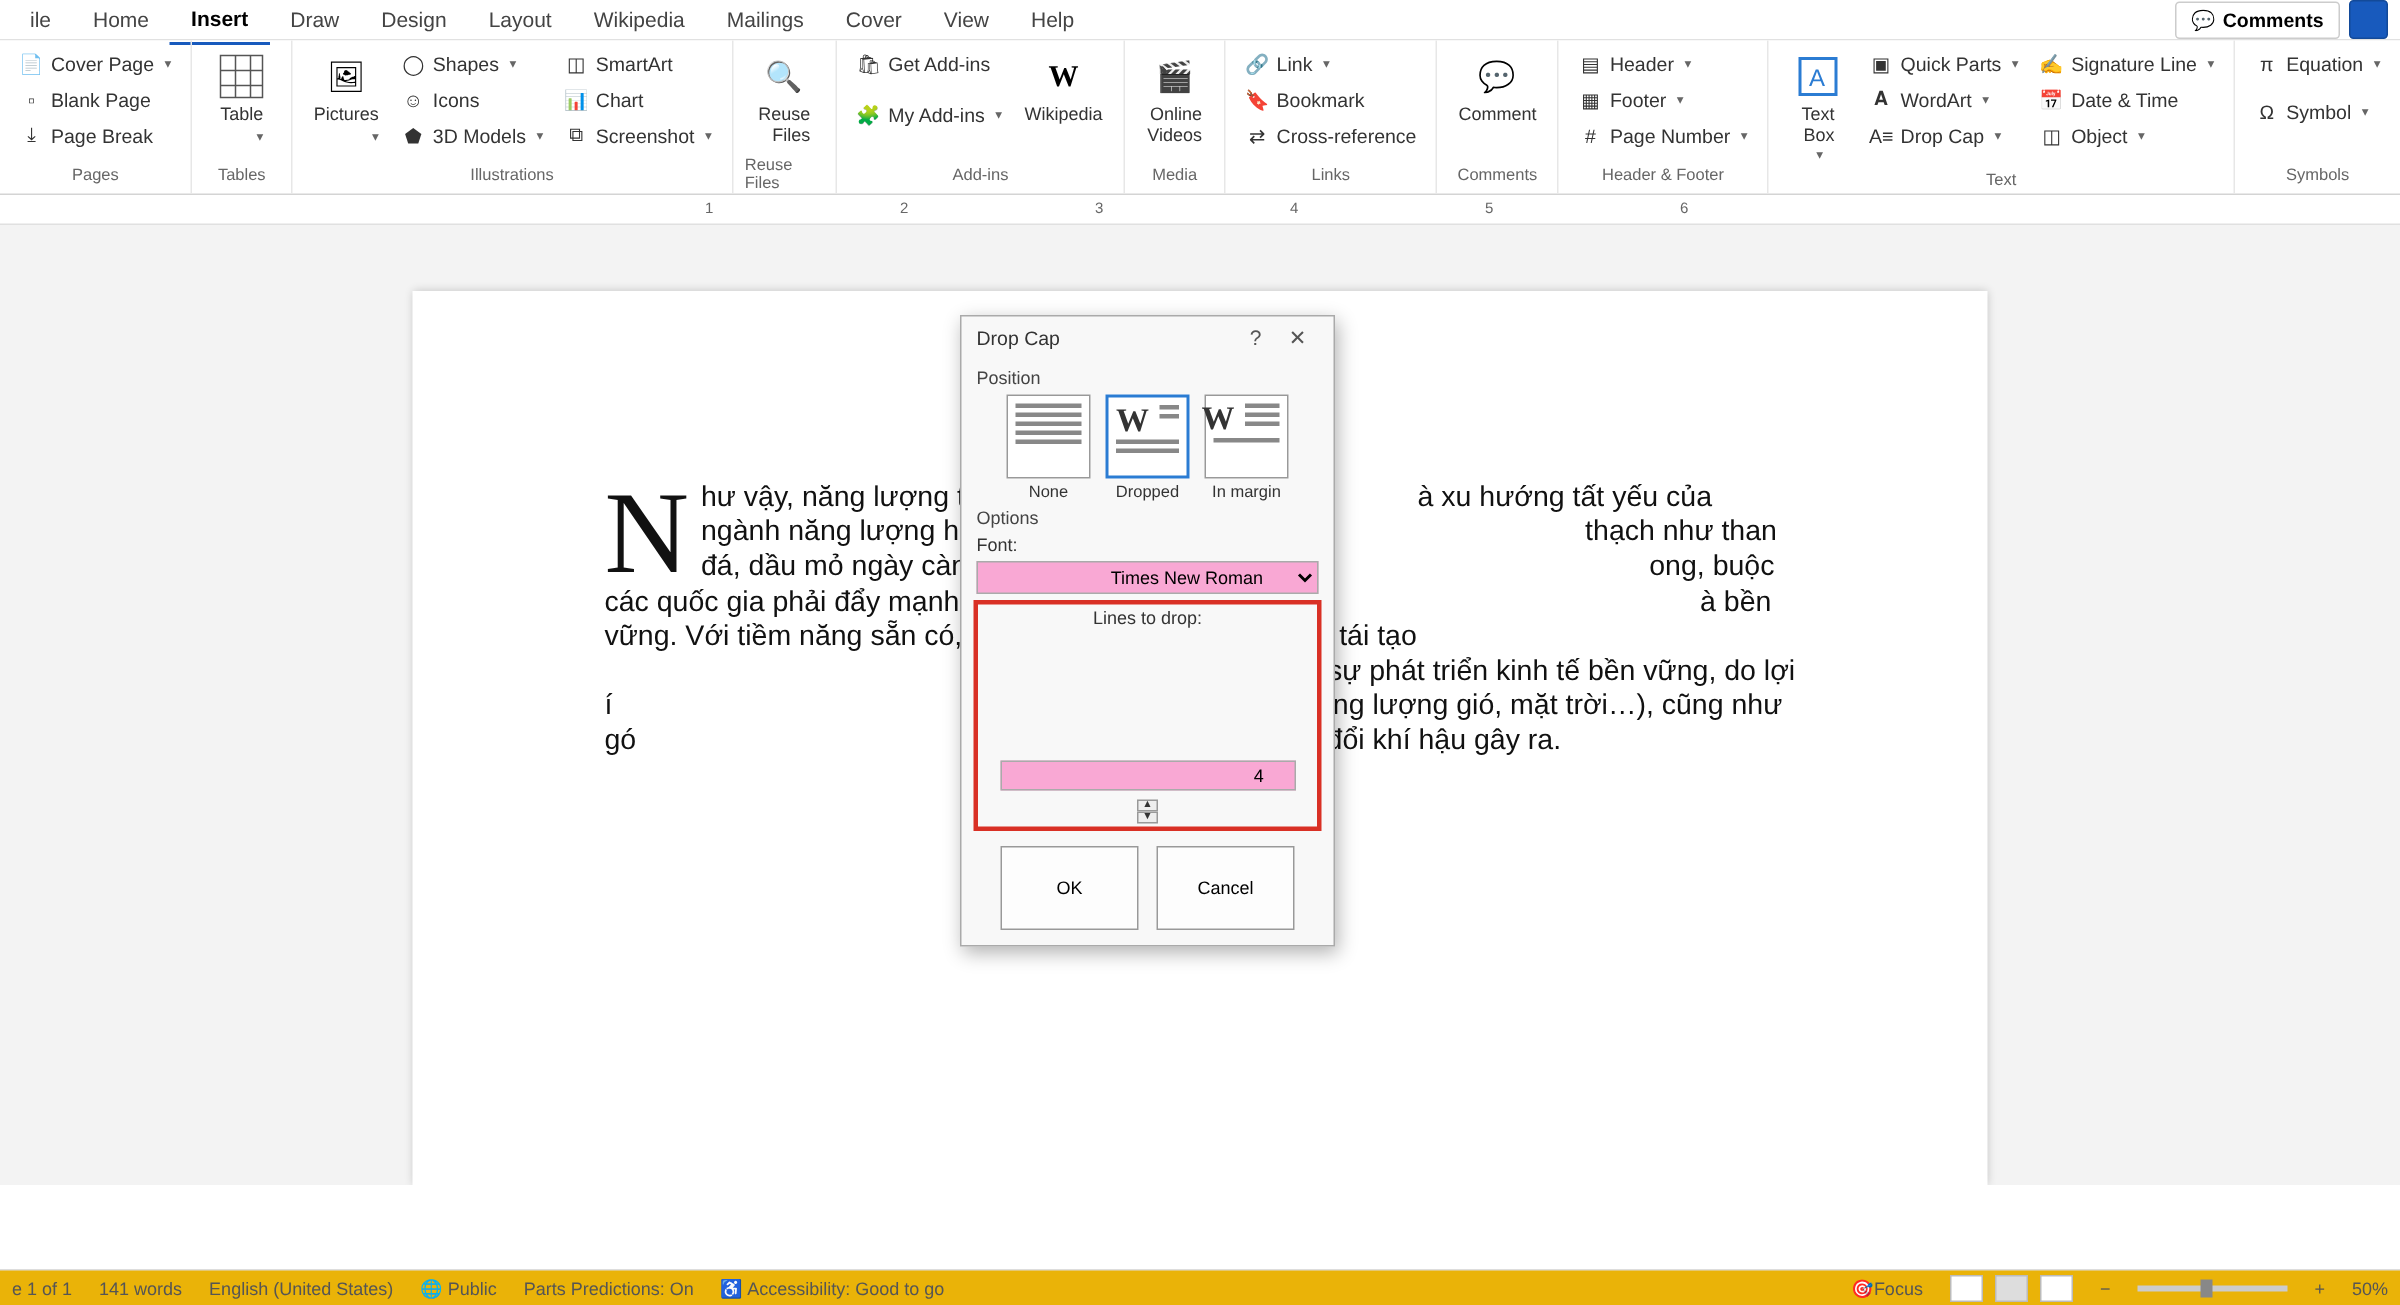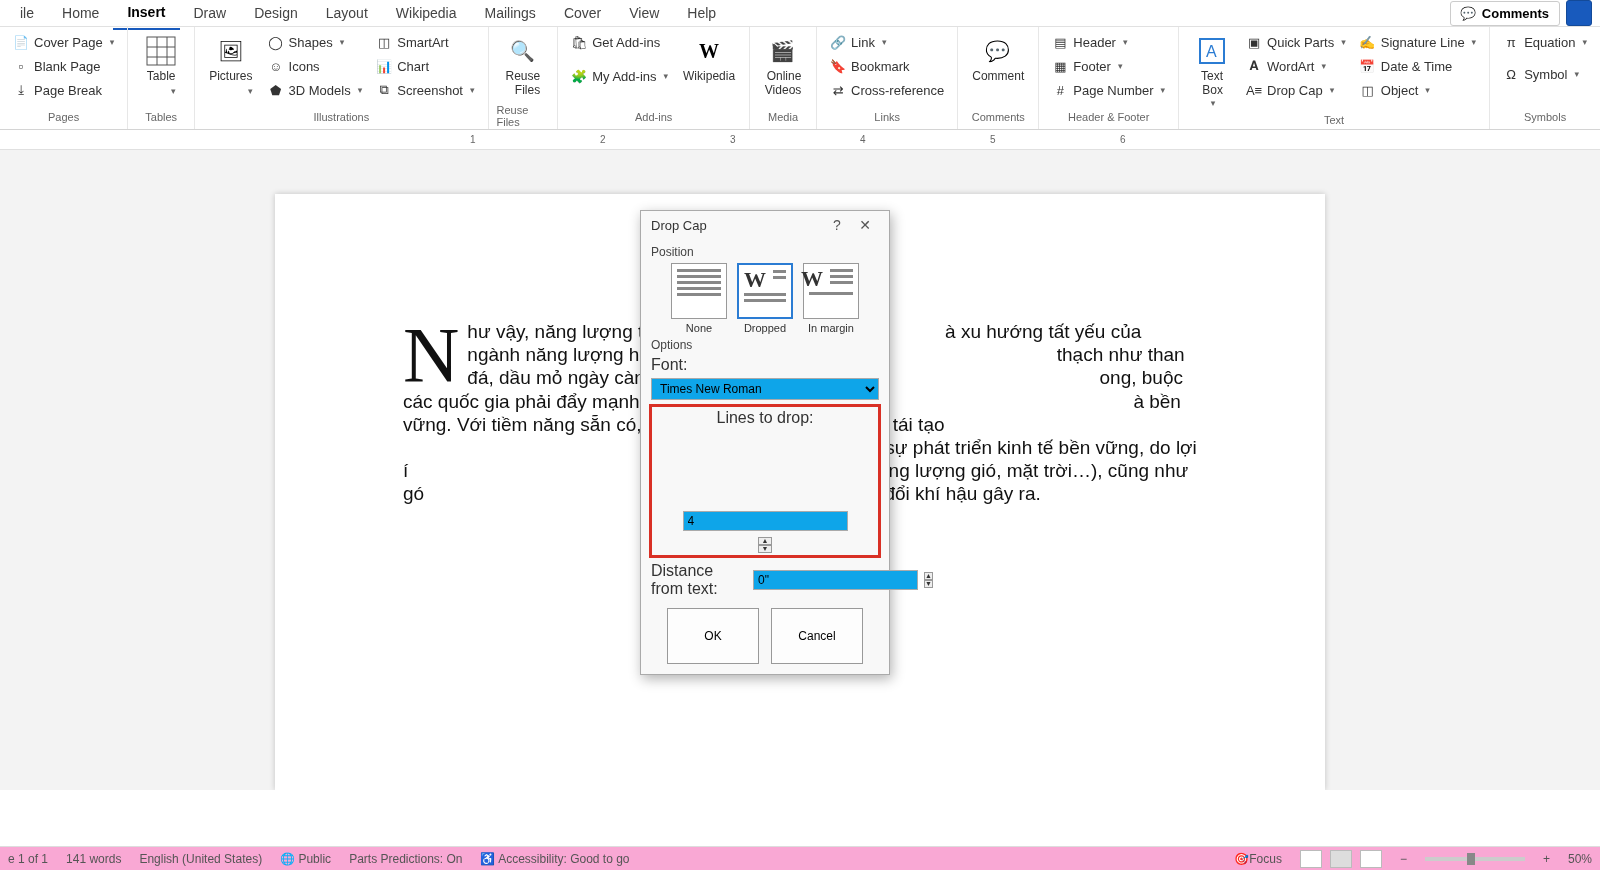--- a/index.html
+++ b/index.html
@@ -35,28 +35,28 @@
 .dlg-body{padding:6px 10px 10px;font-size:12px;color:#333;}
 .dlg-sec{font-size:12px;color:#444;margin-bottom:4px;}
 .pos-row{display:flex;gap:10px;justify-content:center;margin-bottom:4px;}
 .pos-item{text-align:center;}
 .pos-box{width:56px;height:56px;border:1px solid #999;background:#fff;display:flex;flex-direction:column;padding:5px;gap:3px;}
 .pos-box.sel{border:2px solid #2b7cd3;}
 .pos-line{height:3px;background:#888;}
 .pos-w{font-family:Georgia,serif;font-size:22px;font-weight:700;float:left;margin-right:4px;line-height:0.9;}
 .pos-lbl{font-size:11px;color:#333;margin-top:3px;text-align:center;}
 .opt-row{display:flex;align-items:center;margin:4px 0;gap:6px;}
-.opt-row label{flex:0 0 96px;font-size:16px;}
-.opt-row input,.opt-row select{flex:1;font-size:12px;padding:2px 4px;border:1px solid #aaa;background:#0ea5e9;}
+.opt-row label{flex:0 0 96px;font-size:12px;}
+.opt-row input,.opt-row select{flex:1;font-size:12px;padding:2px 20px;border:1px solid #aaa;background:#f9a8d4;text-align:right;}
 .hl{border:3px solid #d93025;padding:2px;margin:2px -2px;}
 .spin{width:14px;display:flex;flex-direction:column;}
 .spin div{height:8px;border:1px solid #999;background:#eee;font-size:7px;text-align:center;line-height:6px;}
 .dlg-btns{display:flex;justify-content:center;gap:12px;margin-top:10px;}
 .dlg-btns button{width:92px;padding:20px;font-size:12px;border:1px solid #999;background:#fdfdfd;}
-.statusbar{position:absolute;bottom:0;left:0;right:0;height:24px;background:#f9a8d4;border-top:1px solid #ddd;display:flex;align-items:center;font-size:12px;color:#555;padding:0 8px;gap:18px;}
+.statusbar{position:absolute;bottom:0;left:0;right:0;height:24px;background:#eab308;border-top:1px solid #ddd;display:flex;align-items:center;font-size:12px;color:#555;padding:0 8px;gap:18px;}
 .statusbar .sp{flex:1;}
 .sb-icons{display:flex;gap:8px;align-items:center;}
 .sb-ico{width:22px;height:18px;border:1px solid #bbb;background:#fff;}
 .zoom-slider{width:100px;height:4px;background:#ccc;position:relative;}
 .zoom-slider::after{content:"";position:absolute;left:42%;top:-4px;width:8px;height:12px;background:#888;}
 svg{display:block;}
 </style>
 </head>
 <body>
 
@@ -407,28 +407,20 @@
     <div class="hl">
       <div class="opt-row" style="margin:0;flex-direction:column;">
         <label>Lines to drop:</label>
         <input type="text" value="4" style="">
         <div class="spin">
             <div>▲</div>
             <div>▼</div>
           </div>
       </div>
     </div>
-    <div class="opt-row">
-      <label>Distance from text:</label>
-      <input type="text" value="0&quot;" style="">
-      <div class="spin">
-          <div>▲</div>
-          <div>▼</div>
-        </div>
-    </div>
     <div class="dlg-btns">
       <button>OK</button>
       <button>Cancel</button>
     </div>
   </div>
 </div>
 
 <div class="statusbar">
   <span>e 1 of 1</span>
   <span>141 words</span>

